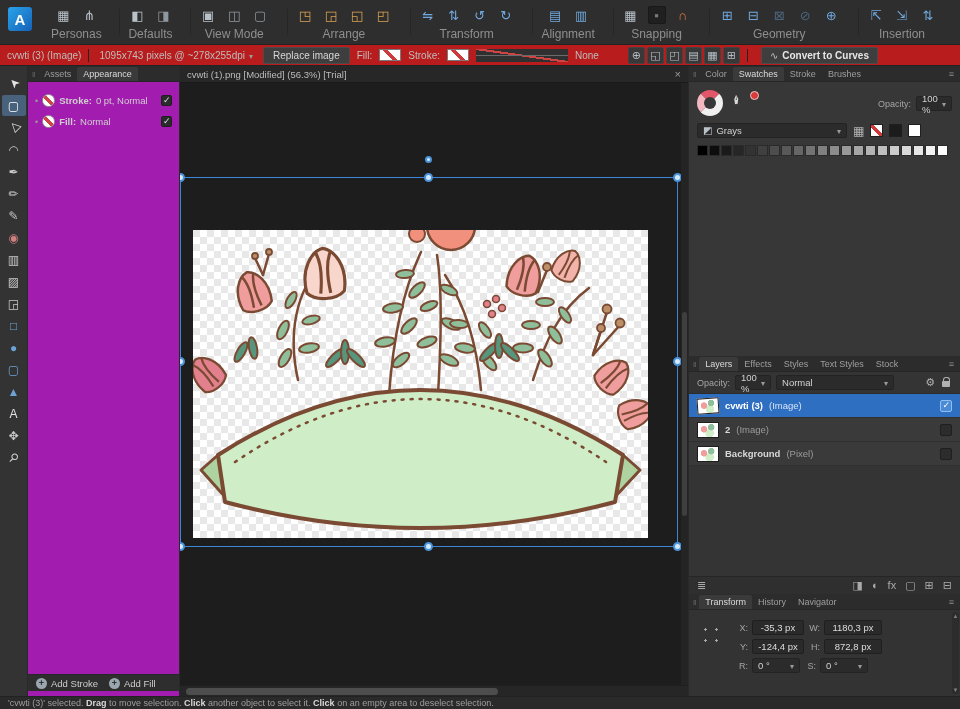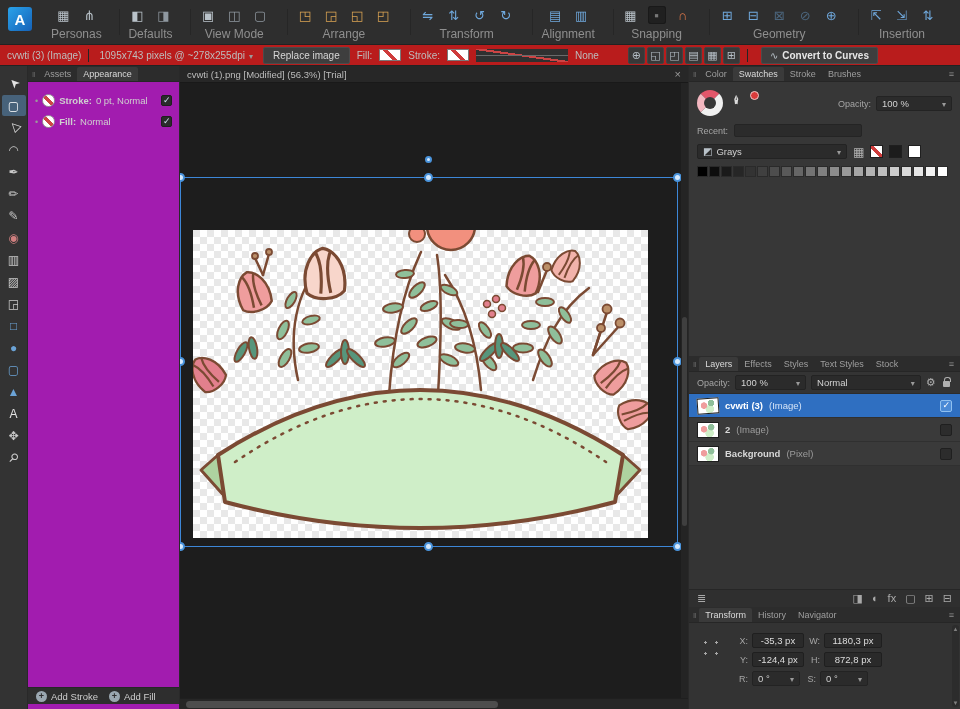--- a/index.html
+++ b/index.html
@@ -78,21 +78,21 @@
   .right-panel{width:272px;background:#373737;border-left:1px solid #292929;display:flex;flex-direction:column;flex:none;}
   .sw-body{height:274px;position:relative;padding:8px 8px 0;flex:none;}
   .sw-row1{display:flex;align-items:flex-start;gap:8px;}
   .colorwheel{width:26px;height:26px;border-radius:50%;border:7px solid #f0f0f0;border-top-color:#e2566a;border-left-color:#f3b7c0;flex:none;}
   .eyedrop{font-size:13px;color:#dcdcdc;transform:rotate(-90deg);margin-top:2px;}
   .reddot{width:9px;height:9px;border-radius:50%;background:#d93a3a;border:1px solid #f0caca;margin-top:1px;}
   .opacity-ctl{margin-left:auto;display:flex;align-items:center;gap:5px;margin-top:6px;}
   .lbl{font-size:9px;color:#a5a5a5;}
   .combo{display:flex;align-items:center;background:#2b2b2b;border:1px solid #232323;border-radius:2px;height:15px;padding:0 5px;gap:4px;color:#d2d2d2;font-size:9.5px;}
   .combo .caret{margin-left:auto;}
-  .co-op{width:76px;}
+  .co-op{width:36px;}
   .sw-row2{display:flex;align-items:center;margin-top:8px;gap:6px;}
   .recent-box{width:128px;height:13px;background:#2b2b2b;border:1px solid #242424;border-radius:2px;}
   .sw-row3{display:flex;align-items:center;margin-top:7px;gap:6px;}
   .cat-select{width:150px;}
   .cat-icon{color:#b9c2c9;font-size:10px;}
   .grid-icon{color:#b0b0b0;font-size:12px;}
   .mini-sw{width:13px;height:13px;border:1px solid #1f1f1f;display:inline-block;}
   .mini-none{background:linear-gradient(45deg,#fff 40%,#cf3b3b 40%,#cf3b3b 60%,#fff 60%);}
   .mini-dark{background:#1c1c1c;}
   .mini-white{background:#fff;}
@@ -468,24 +468,20 @@
           <span class="eyedrop">✒</span>
           <span class="reddot"></span>
           <div class="opacity-ctl">
             <span class="lbl">Opacity:</span>
             <div class="combo co-op">
               <span>100 %</span>
               <span class="caret"></span>
             </div>
           </div>
         </div>
-        <div class="sw-row2">
-          <span class="lbl">Recent:</span>
-          <span class="recent-box"></span>
-        </div>
         <div class="sw-row3">
           <div class="combo cat-select">
             <span class="cat-icon">◩</span>
             <span>Grays</span>
             <span class="caret"></span>
           </div>
           <span class="grid-icon">▦</span>
           <span class="mini-sw mini-none"></span>
           <span class="mini-sw mini-dark"></span>
           <span class="mini-sw mini-white"></span>
@@ -612,13 +608,16 @@
           </div>
         </div>
         <div class="tf-scroll">
             <span>▲</span>
             <span>▼</span>
           </div>
       </div>
     </aside>
   </div>
 
+  <footer class="status-bar">
+    <div class="status-text"><span>'cvwti (3)' selected. </span><b>Drag</b><span> to move selection. </span><b>Click</b><span> another object to select it. </span><b>Click</b><span> on an empty area to deselect selection.</span></div>
+  </footer>
 </div>
 
 </body></html>

